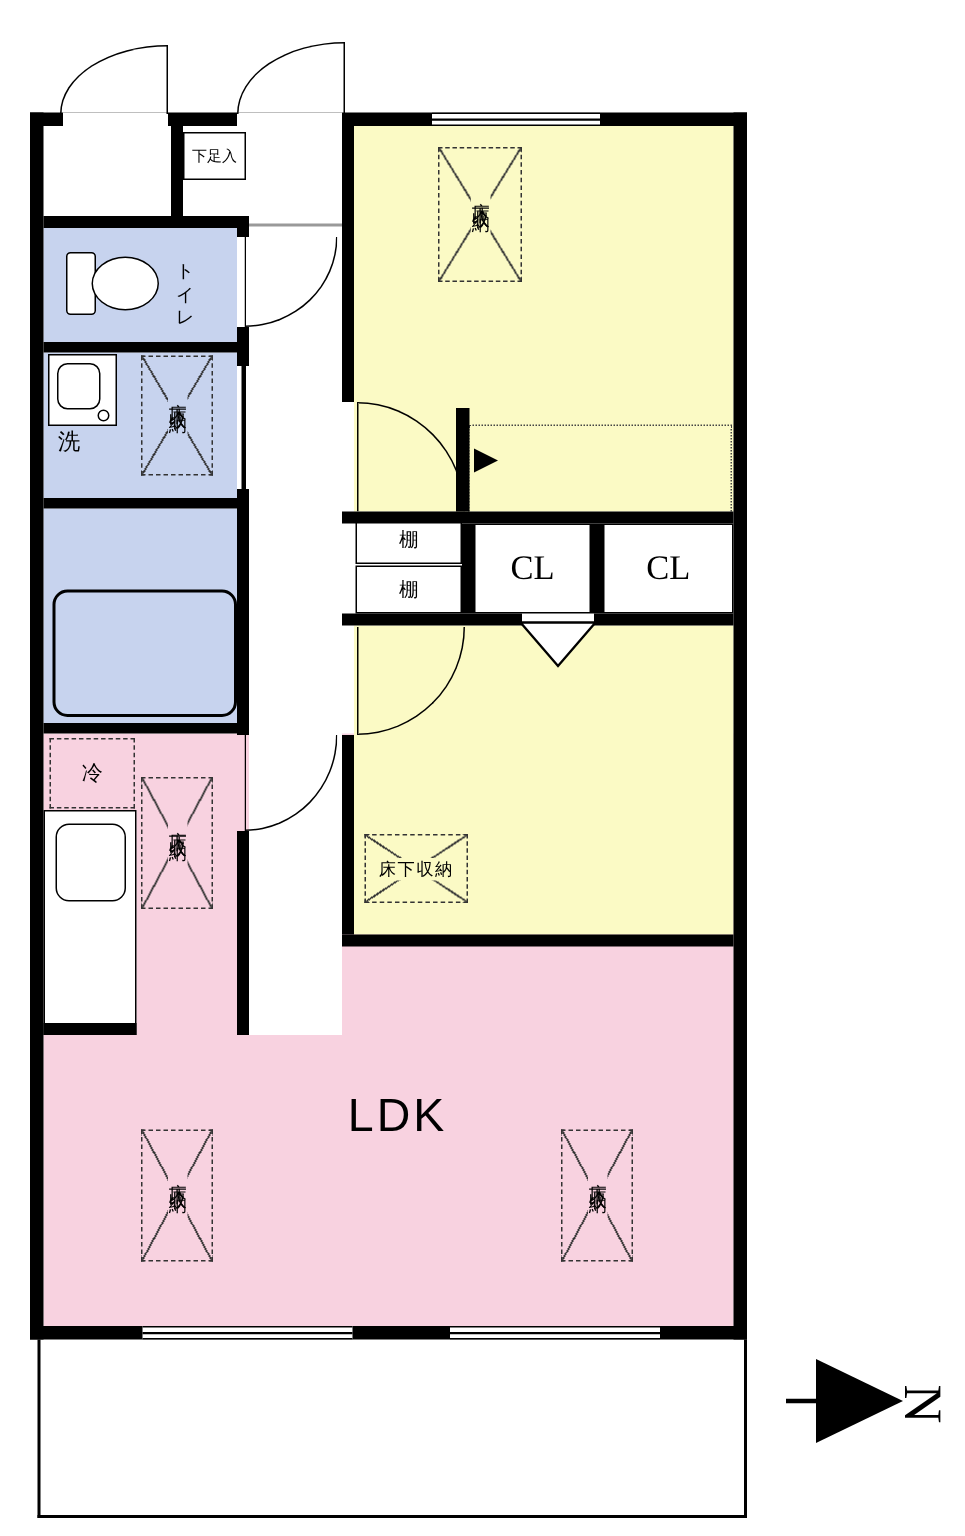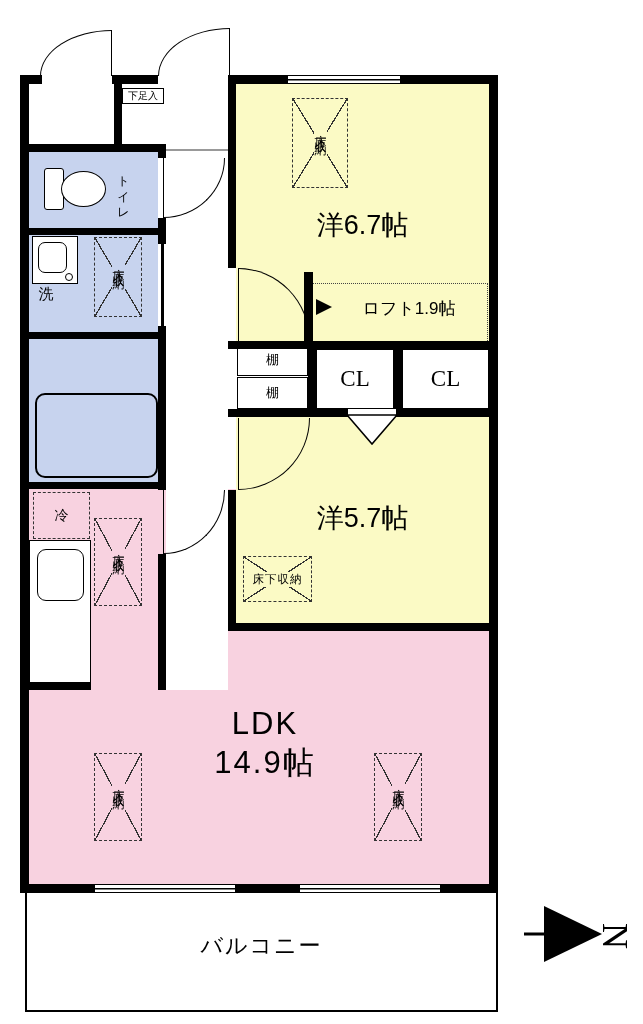--- a/index.html
+++ b/index.html
@@ -138,31 +138,26 @@
   <div class="win" style="left:300px;top:884px;width:140px;height:9px"></div>
   <div class="thin" style="left:166px;top:149px;width:62px;height:2px;background:#999"></div>
 
   <div class="arc arc-tl" style="left:40px;top:30px;width:72px;height:46px"></div>
   <div class="arc arc-tl" style="left:158px;top:28px;width:72px;height:48px"></div>
   <div class="arc arc-br" style="left:163px;top:158px;width:62px;height:60px"></div>
   <div class="arc arc-tr" style="left:238px;top:268px;width:72px;height:73px"></div>
   <div class="arc arc-br" style="left:238px;top:418px;width:72px;height:72px"></div>
   <div class="arc arc-br" style="left:163px;top:490px;width:62px;height:64px"></div>
 
-  <div class="lbl" style="left:122px;top:88px;width:42px;height:16px;font-size:10px;border:1px solid #000;background:#fff">下足入</div>
+  <div class="lbl" style="left:122px;top:88px;width:42px;height:32px;font-size:10px;border:1px solid #000;background:#fff">下足入</div>
   <div class="lbl v" style="left:112px;top:158px;width:22px;height:64px;font-size:12px;letter-spacing:2px">トイレ</div>
   <div class="lbl" style="left:33px;top:280px;width:26px;height:28px;font-size:15px">洗</div>
-  <div class="lbl" style="left:236px;top:195px;width:253px;height:60px;font-size:27px">洋6.7帖</div>
-  <div class="lbl" style="left:330px;top:288px;width:158px;height:40px;font-size:17px">ロフト1.9帖</div>
-  <div class="lbl" style="left:236px;top:487px;width:253px;height:62px;font-size:27px">洋5.7帖</div>
   <div class="lbl" style="left:140px;top:700px;width:250px;height:88px;flex-direction:column;font-size:31px;line-height:1.25;letter-spacing:2px">
     <span>LDK</span>
-    <span>14.9帖</span>
   </div>
-  <div class="lbl" style="left:25px;top:925px;width:473px;height:42px;font-size:22px;letter-spacing:2px">バルコニー</div>
 
   <svg class="abs" style="left:524px;top:902px" width="82" height="64">
     <line x1="0" y1="32" x2="34" y2="32" stroke="#000" stroke-width="3"></line>
     <polygon points="20,4 78,32 20,60" fill="#000"></polygon>
   </svg>
   <div class="lbl" style="left:594px;top:914px;width:42px;height:44px;font-size:36px;font-family:'Liberation Serif',serif;transform:rotate(90deg)">N</div>
 
 </div>
 
 </body></html>

